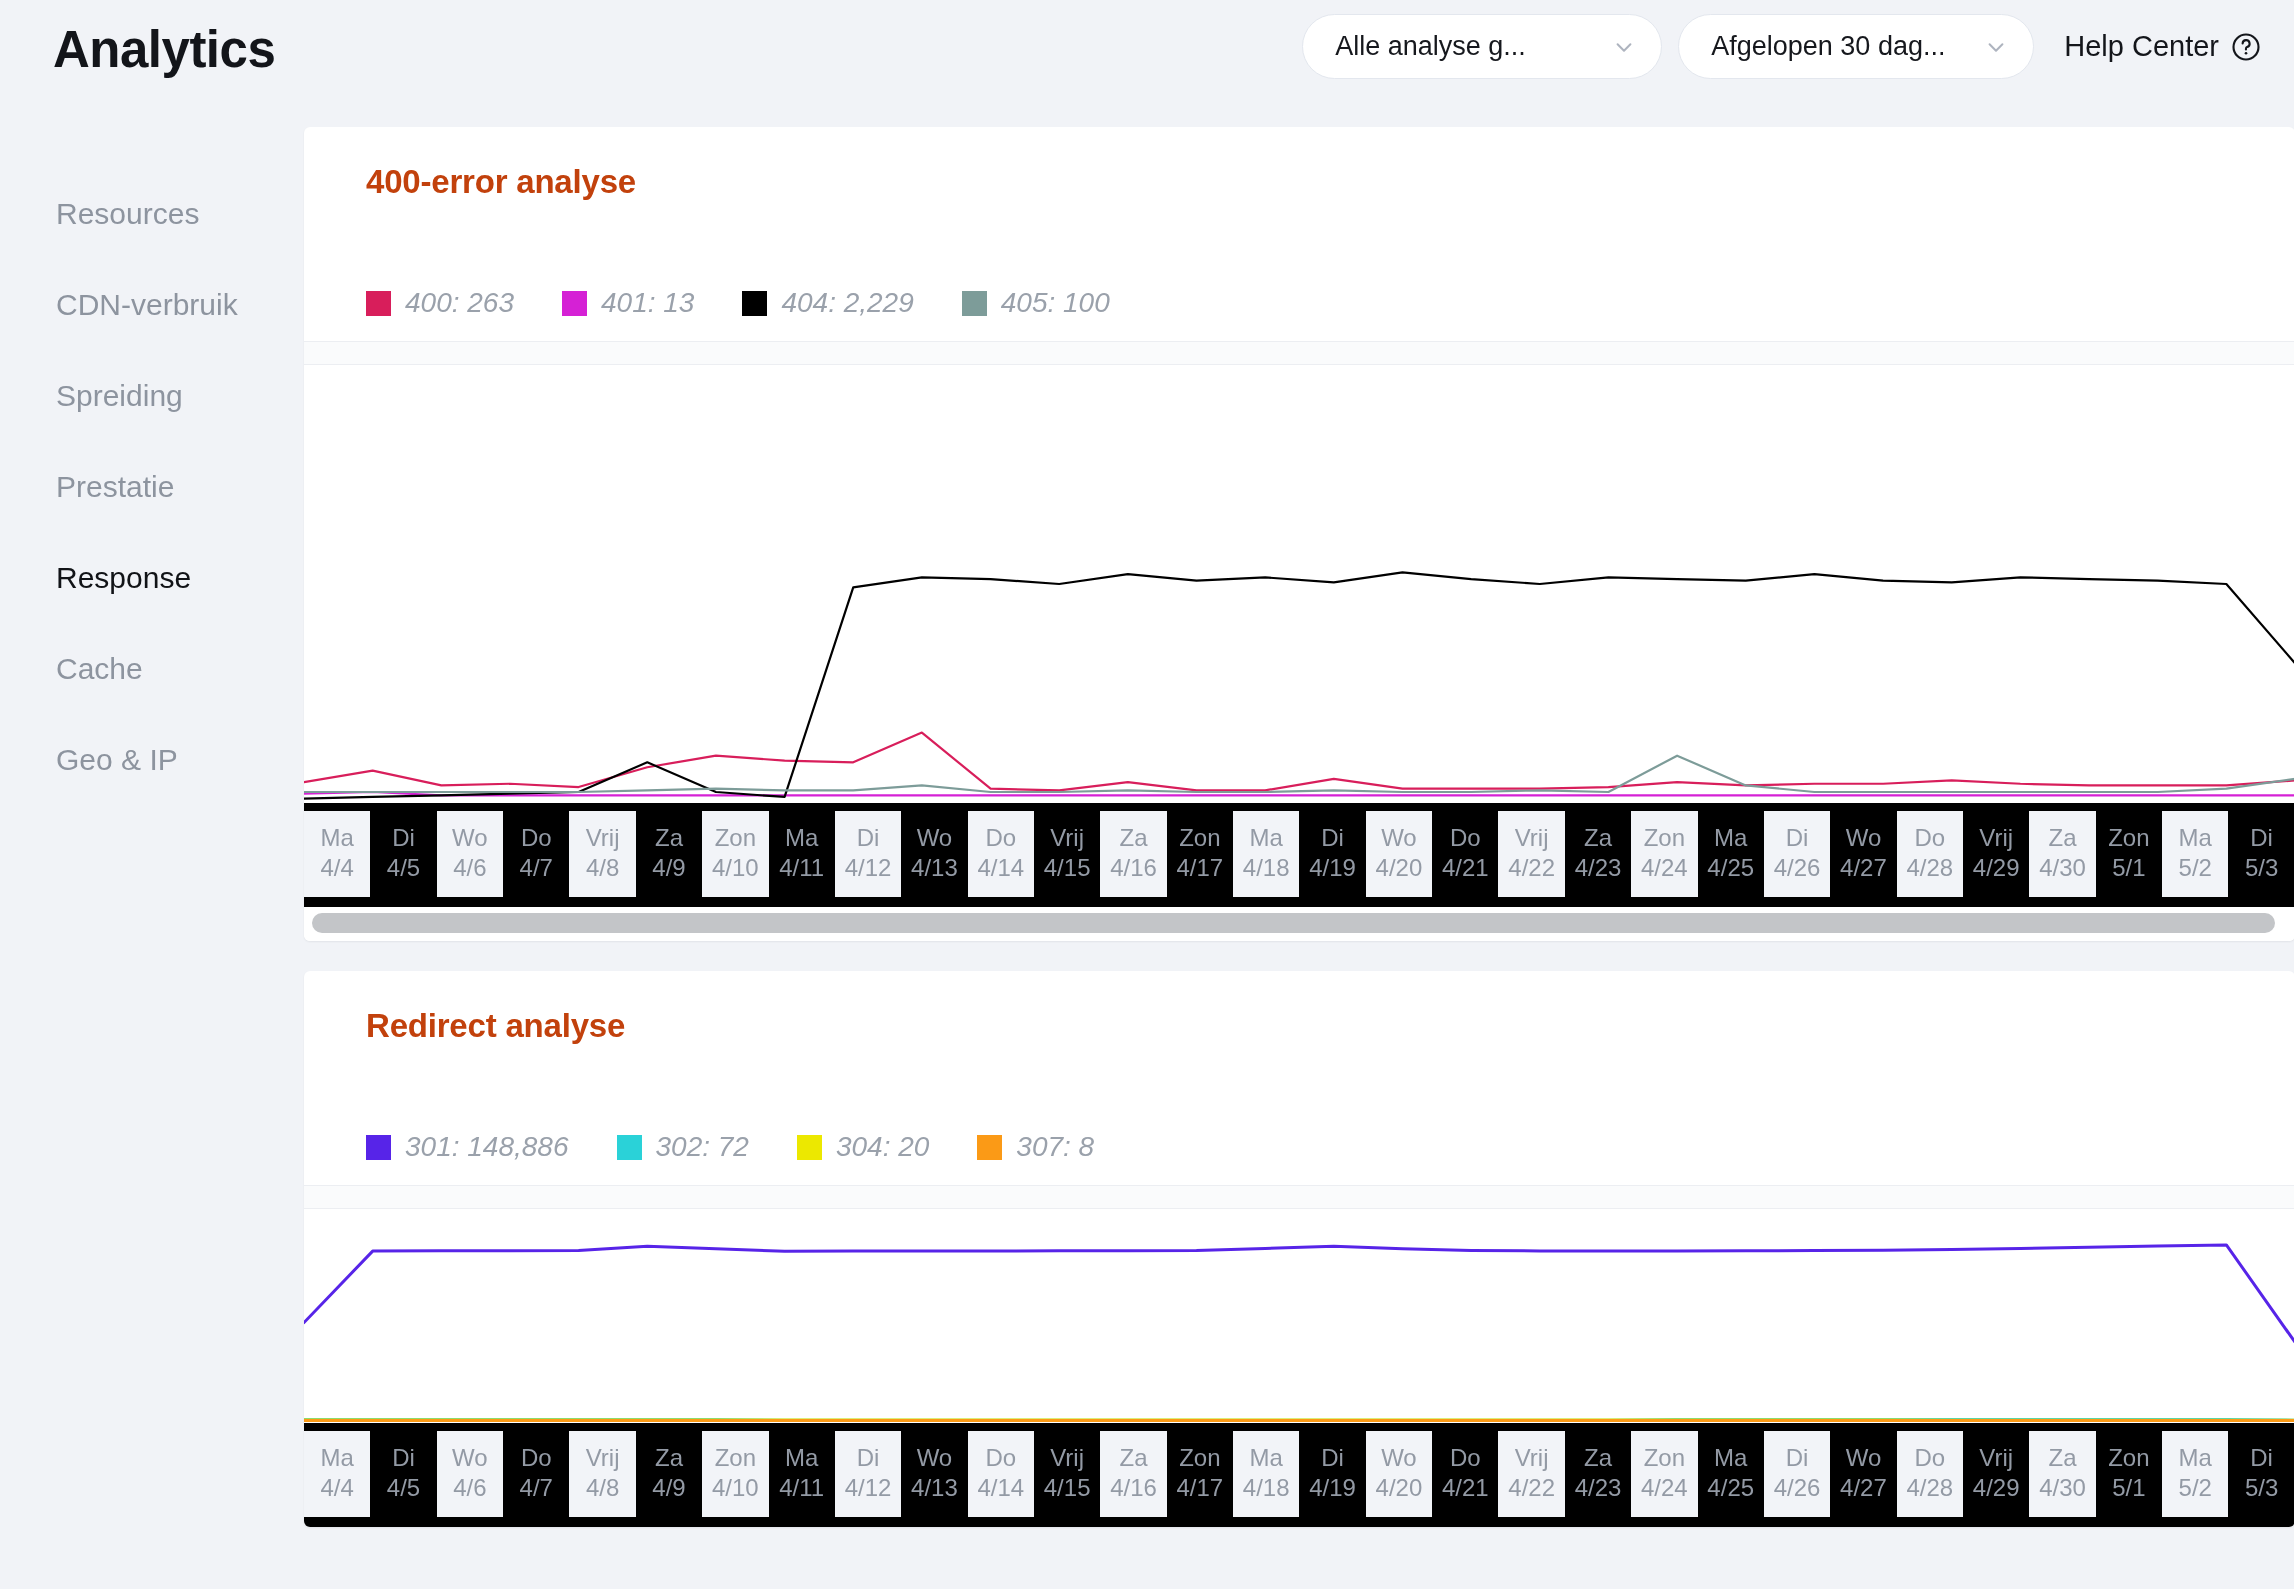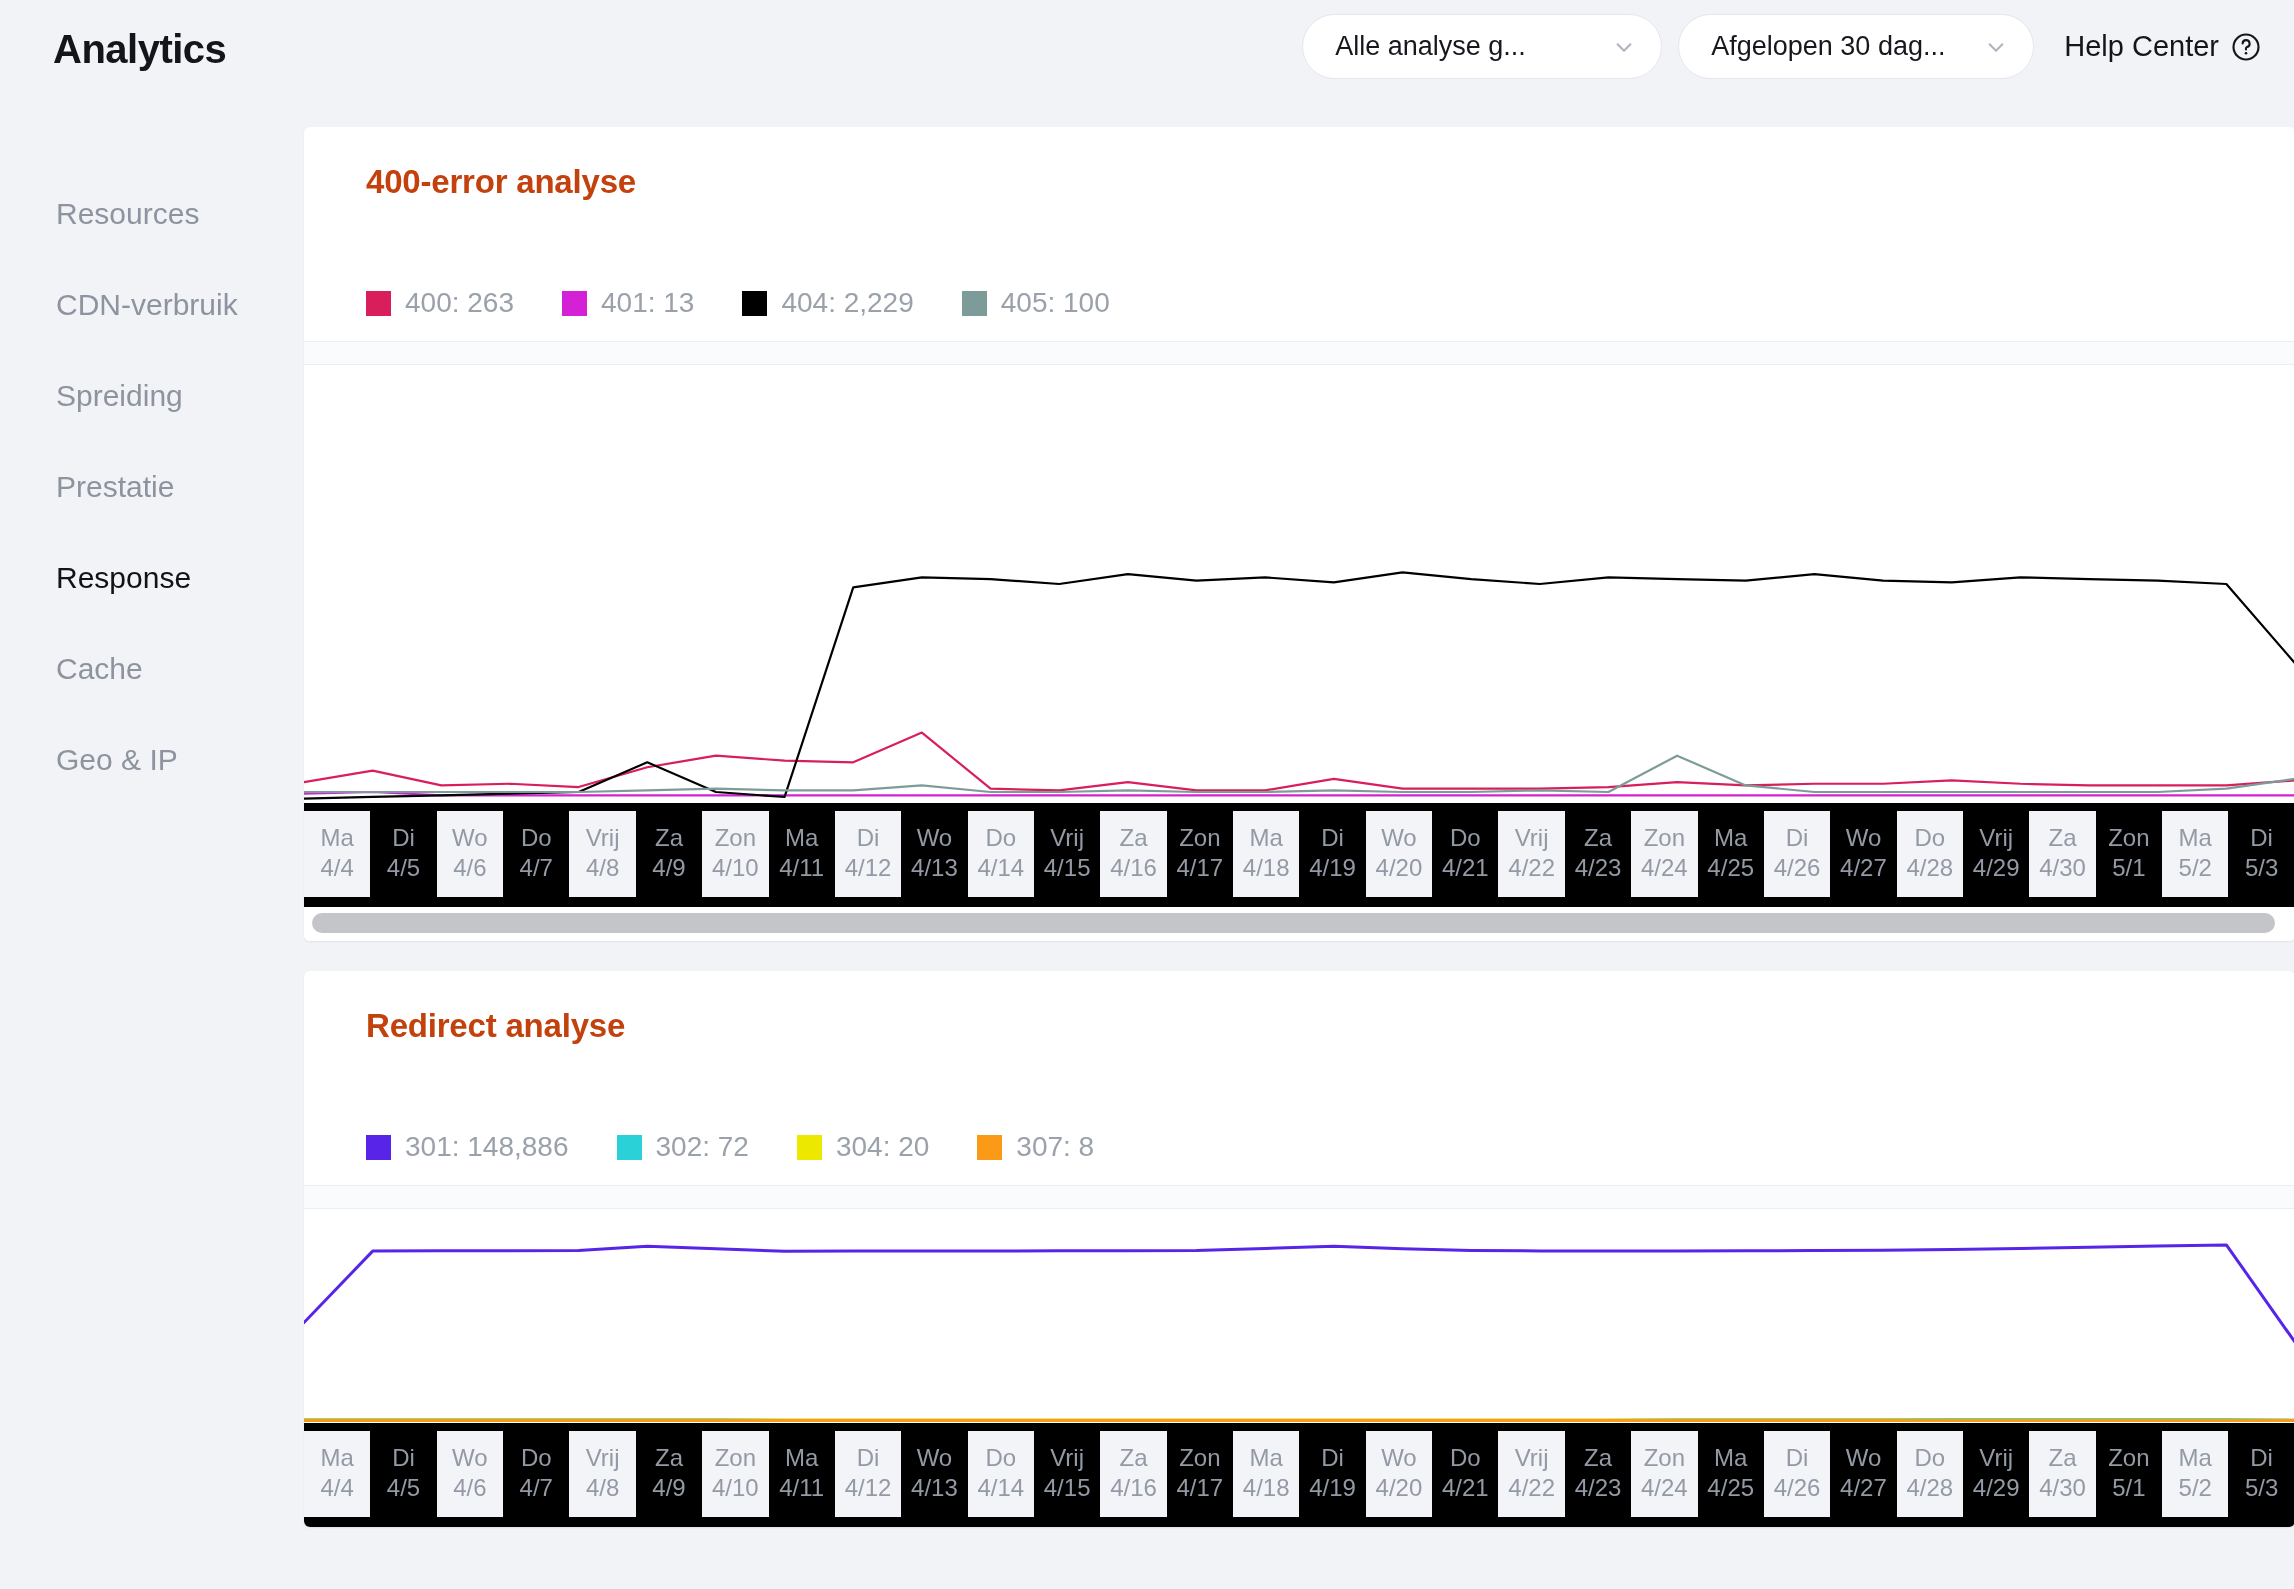--- a/index.html
+++ b/index.html
@@ -27,21 +27,21 @@
     width: 2295px;
     height: 103px;
     display: flex;
     align-items: center;
   }
 
   .page-title {
     position: absolute;
     left: 53px;
     top: 20px;
-    font-size: 40px;
+    font-size: 51px;
     line-height: 59px;
     font-weight: 700;
     letter-spacing: -0.5px;
     color: #13151a;
     font-family: "Liberation Sans", sans-serif;
   }
 
   .header-right {
     position: absolute;
     right: 24px;
@@ -148,20 +148,21 @@
     color: #c2410c;
     letter-spacing: -0.2px;
   }
 
   .legend {
     position: absolute;
     left: 62px;
     bottom: 22px;
     display: flex;
     gap: 48px;
+    font-style: italic;
   }
   .legend-item {
     display: flex;
     align-items: center;
     gap: 14px;
     cursor: pointer;
   }
   .legend-swatch {
     width: 25px;
     height: 25px;

